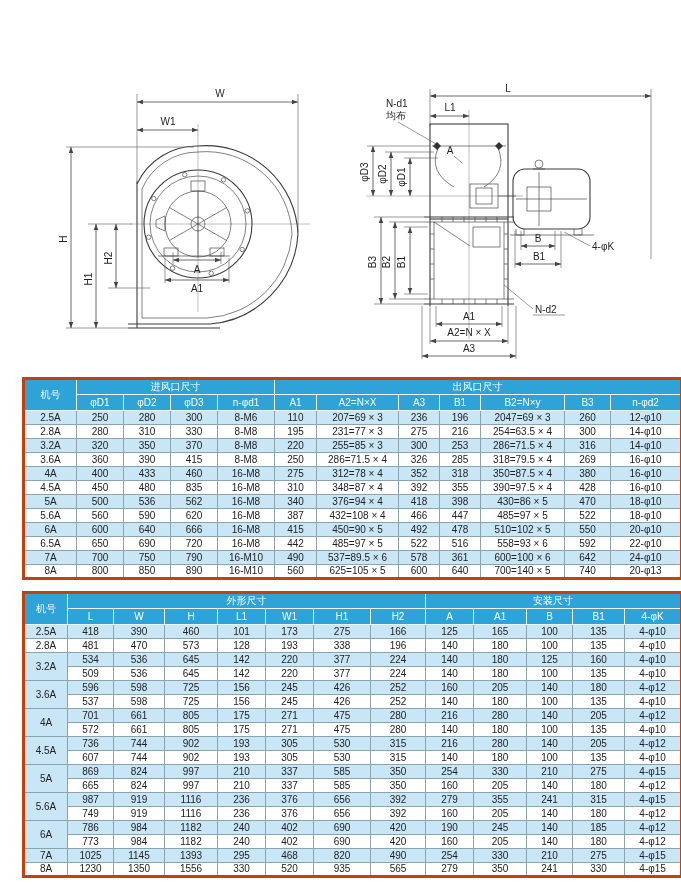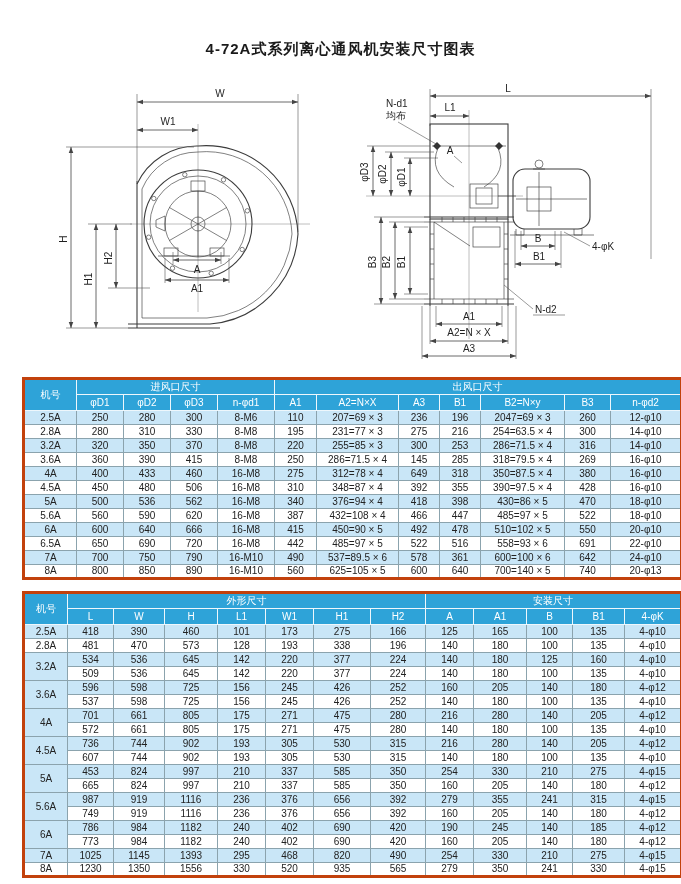--- a/index.html
+++ b/index.html
@@ -29,21 +29,20 @@
   td{font-size:10px;color:#222;text-align:center;border:1px solid #8ba3ad;
      height:14px;padding:0 1px;line-height:1;white-space:nowrap;overflow:hidden}
   tr.lt td{background:var(--row-light,#c9e6f7)}
   tr.wt td{background:#fff}
 </style>
 </head>
 <body>
 
 <div class="page">
 
-  <div class="title">4-72A式系列离心通风机安装尺寸图表</div>
 
   <svg id="front-view" class="drawing" viewBox="0 0 302 270">
     <defs>
       <marker id="arw" viewBox="0 0 10 10" refX="9" refY="5" markerWidth="9" markerHeight="9" orient="auto-start-reverse">
         <path d="M0,1.6 L9,5 L0,8.4 z" fill="#444"></path>
       </marker>
     </defs>
 
     <g>
       <line class="cl" x1="72" y1="140" x2="252" y2="140"></line>
@@ -364,45 +363,45 @@
           <td>14-φ10</td>
         </tr>
         <tr class="wt">
           <td rowspan="1">3.6A</td>
           <td>360</td>
           <td>390</td>
           <td>415</td>
           <td>8-M8</td>
           <td>250</td>
           <td>286=71.5 × 4</td>
-          <td>145</td>
+          <td>326</td>
           <td>285</td>
           <td>318=79.5 × 4</td>
           <td>269</td>
           <td>16-φ10</td>
         </tr>
         <tr class="lt">
           <td rowspan="1">4A</td>
           <td>400</td>
           <td>433</td>
           <td>460</td>
           <td>16-M8</td>
           <td>275</td>
           <td>312=78 × 4</td>
-          <td>649</td>
+          <td>352</td>
           <td>318</td>
           <td>350=87.5 × 4</td>
           <td>380</td>
           <td>16-φ10</td>
         </tr>
         <tr class="wt">
           <td rowspan="1">4.5A</td>
           <td>450</td>
           <td>480</td>
-          <td>506</td>
+          <td>835</td>
           <td>16-M8</td>
           <td>310</td>
           <td>348=87 × 4</td>
           <td>392</td>
           <td>355</td>
           <td>390=97.5 × 4</td>
           <td>428</td>
           <td>16-φ10</td>
         </tr>
         <tr class="lt">
@@ -451,21 +450,21 @@
           <td rowspan="1">6.5A</td>
           <td>650</td>
           <td>690</td>
           <td>720</td>
           <td>16-M8</td>
           <td>442</td>
           <td>485=97 × 5</td>
           <td>522</td>
           <td>516</td>
           <td>558=93 × 6</td>
-          <td>691</td>
+          <td>592</td>
           <td>22-φ10</td>
         </tr>
         <tr class="lt">
           <td rowspan="1">7A</td>
           <td>700</td>
           <td>750</td>
           <td>790</td>
           <td>16-M10</td>
           <td>490</td>
           <td>537=89.5 × 6</td>
@@ -671,21 +670,21 @@
           <td>530</td>
           <td>315</td>
           <td>140</td>
           <td>180</td>
           <td>100</td>
           <td>135</td>
           <td>4-φ10</td>
         </tr>
         <tr class="lt">
           <td rowspan="2">5A</td>
-          <td>453</td>
+          <td>869</td>
           <td>824</td>
           <td>997</td>
           <td>210</td>
           <td>337</td>
           <td>585</td>
           <td>350</td>
           <td>254</td>
           <td>330</td>
           <td>210</td>
           <td>275</td>

